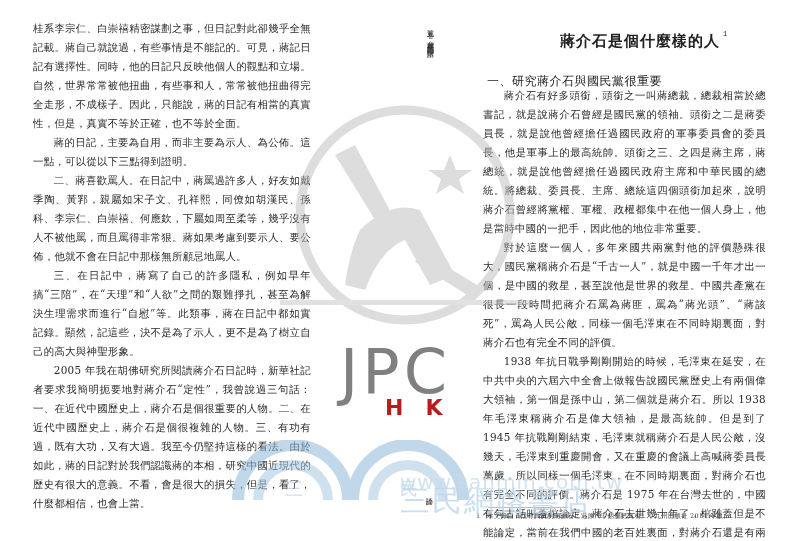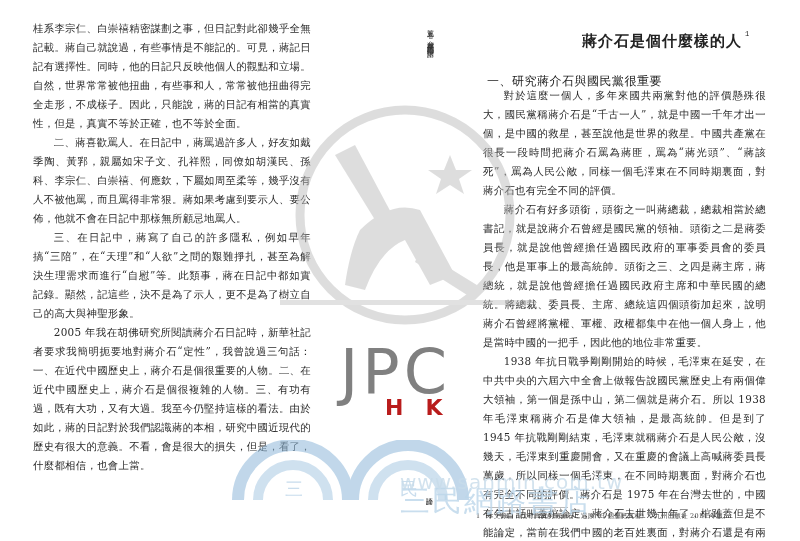--- a/index.html
+++ b/index.html
@@ -20,21 +20,21 @@
   .gutter-running {
     position: absolute; left: 424px; top: 24px; width: 10px;
     font-size: 7px; line-height: 8px; writing-mode: vertical-rl; color: #333;
     font-family: "DejaVu Sans", sans-serif; letter-spacing: 1px;
   }
   .gutter-bottom {
     position: absolute; left: 424px; top: 492px; font-size: 7px; writing-mode: vertical-rl;
     color: #333; font-family: "DejaVu Sans", sans-serif;
   }
   .title {
-    position: absolute; left: 582px; top: 32px; font-size: 15px; font-weight: bold;
+    position: absolute; left: 560px; top: 32px; font-size: 15px; font-weight: bold;
     font-family: Liberation Mono, monospace; color: #222; letter-spacing: 1px; text-align: center;
   }
   .title sup { font-size: 7px; font-weight: normal; vertical-align: top; position: relative; top: -2px; margin-left: 3px; }
   .section-heading {
     position: absolute; left: 487px; top: 73px; font-size: 12px; color: #222; letter-spacing: 0.5px;
   }
   .footnote-rule { position: absolute; left: 488px; top: 507px; width: 80px; height: 0; border-top: 1px solid #bbb; }
   .footnote {
     position: absolute; left: 476px; top: 512px; font-size: 6.5px; color: #444; letter-spacing: 0.2px;
   }
@@ -52,37 +52,38 @@
     font-family: "DejaVu Sans", sans-serif; letter-spacing: 2px; pointer-events: none; opacity: 0.8; margin-top: 44px; }
   .wm-sanmin-url { position: absolute; left: 400px; top: 470px; font-size: 20px; color: #c8dcea;
     font-family: "DejaVu Sans", sans-serif; letter-spacing: 1px; pointer-events: none; opacity: 0.8; }
 </style>
 </head>
 <body>
 
 <div class="page page-left">
   <div class="para left-body">
     <p class="noindent">桂系李宗仁、白崇禧精密謀劃之事，但日記對此卻幾乎全無記載。蔣自己就說過，有些事情是不能記的。可見，蔣記日記有選擇性。同時，他的日記只反映他個人的觀點和立場。自然，世界常常被他扭曲，有些事和人，常常被他扭曲得完全走形，不成樣子。因此，只能說，蔣的日記有相當的真實性，但是，真實不等於正確，也不等於全面。</p>
+    <p>蔣的日記，主要為自用，而非主要為示人、為公佈。這一點，可以從以下三點得到證明。</p>
     <p>二、蔣喜歡罵人。在日記中，蔣罵過許多人，好友如戴季陶、黃郛，親屬如宋子文、孔祥熙，同僚如胡漢民、孫科、李宗仁、白崇禧、何應欽，下屬如周至柔等，幾乎沒有人不被他罵，而且罵得非常狠。蔣如果考慮到要示人、要公佈，他就不會在日記中那樣無所顧忌地罵人。</p>
     <p>三、在日記中，蔣寫了自己的許多隱私，例如早年搞“三陪”，在“天理”和“人欲”之間的艱難掙扎，甚至為解決生理需求而進行“自慰”等。此類事，蔣在日記中都如實記錄。顯然，記這些，決不是為了示人，更不是為了樹立自己的高大與神聖形象。</p>
     <p>2005 年我在胡佛研究所閱讀蔣介石日記時，新華社記者要求我簡明扼要地對蔣介石“定性”，我曾說過三句話：一、在近代中國歷史上，蔣介石是個很重要的人物。二、在近代中國歷史上，蔣介石是個很複雜的人物。三、有功有過，既有大功，又有大過。我至今仍堅持這樣的看法。由於如此，蔣的日記對於我們認識蔣的本相，研究中國近現代的歷史有很大的意義。不看，會是很大的損失，但是，看了，什麼都相信，也會上當。</p>
   </div>
   <div class="pagenum pagenum-left">536</div>
 </div>
 
 <div class="gutter-running">第五卷　台灣年代及芮鄰國・家譜</div>
 <div class="gutter-bottom">評論</div>
 
 <div class="title">
   <span>蔣介石是個什麼樣的人</span><sup>1</sup>
 </div>
 <div class="section-heading">一、研究蔣介石與國民黨很重要</div>
 <div class="para right-body">
+  <p>蔣介石有好多頭銜，頭銜之一叫蔣總裁，總裁相當於總書記，就是說蔣介石曾經是國民黨的領袖。頭銜之二是蔣委員長，就是說他曾經擔任過國民政府的軍事委員會的委員長，他是軍事上的最高統帥。頭銜之三、之四是蔣主席，蔣總統，就是說他曾經擔任過國民政府主席和中華民國的總統。將總裁、委員長、主席、總統這四個頭銜加起來，說明蔣介石曾經將黨權、軍權、政權都集中在他一個人身上，他是當時中國的一把手，因此他的地位非常重要。</p>
   <p>對於這麼一個人，多年來國共兩黨對他的評價懸殊很大，國民黨稱蔣介石是“千古一人”，就是中國一千年才出一個，是中國的救星，甚至說他是世界的救星。中國共產黨在很長一段時間把蔣介石罵為蔣匪，罵為“蔣光頭”、“蔣該死”，罵為人民公敵，同樣一個毛澤東在不同時期裏面，對蔣介石也有完全不同的評價。</p>
-  <p>蔣介石有好多頭銜，頭銜之一叫蔣總裁，總裁相當於總書記，就是說蔣介石曾經是國民黨的領袖。頭銜之二是蔣委員長，就是說他曾經擔任過國民政府的軍事委員會的委員長，他是軍事上的最高統帥。頭銜之三、之四是蔣主席，蔣總統，就是說他曾經擔任過國民政府主席和中華民國的總統。將總裁、委員長、主席、總統這四個頭銜加起來，說明蔣介石曾經將黨權、軍權、政權都集中在他一個人身上，他是當時中國的一把手，因此他的地位非常重要。</p>
   <p>1938 年抗日戰爭剛剛開始的時候，毛澤東在延安，在中共中央的六屆六中全會上做報告說國民黨歷史上有兩個偉大領袖，第一個是孫中山，第二個就是蔣介石。所以 1938 年毛澤東稱蔣介石是偉大領袖，是最高統帥。但是到了 1945 年抗戰剛剛結束，毛澤東就稱蔣介石是人民公敵，沒幾天，毛澤東到重慶開會，又在重慶的會議上高喊蔣委員長萬歲，所以同樣一個毛澤東，在不同時期裏面，對蔣介石也有完全不同的評價。蔣介石是 1975 年在台灣去世的，中國有句古話叫蓋棺論定，蔣介石去世幾十年了，棺雖蓋但是不能論定，當前在我們中國的老百姓裏面，對蔣介石還是有兩種完全相反的評價。</p>
 
 </div>
 <div class="footnote-rule"></div>
 <div class="footnote">1　本文錄自《找尋真實的蔣介石：還原 13 個歷史真相》，九州出版社 2014 年版。</div>
 <div class="pagenum pagenum-right">537</div>
 
 <svg class="watermark wm-logo" viewBox="0 0 250 240">
   <circle cx="125" cy="115" r="105" fill="none" stroke="#b5b5b5" stroke-width="9"></circle>
   <polygon points="170,55 176,70 192,70 179,79 184,94 170,85 156,94 161,79 148,70 164,70" fill="#b5b5b5"></polygon>

